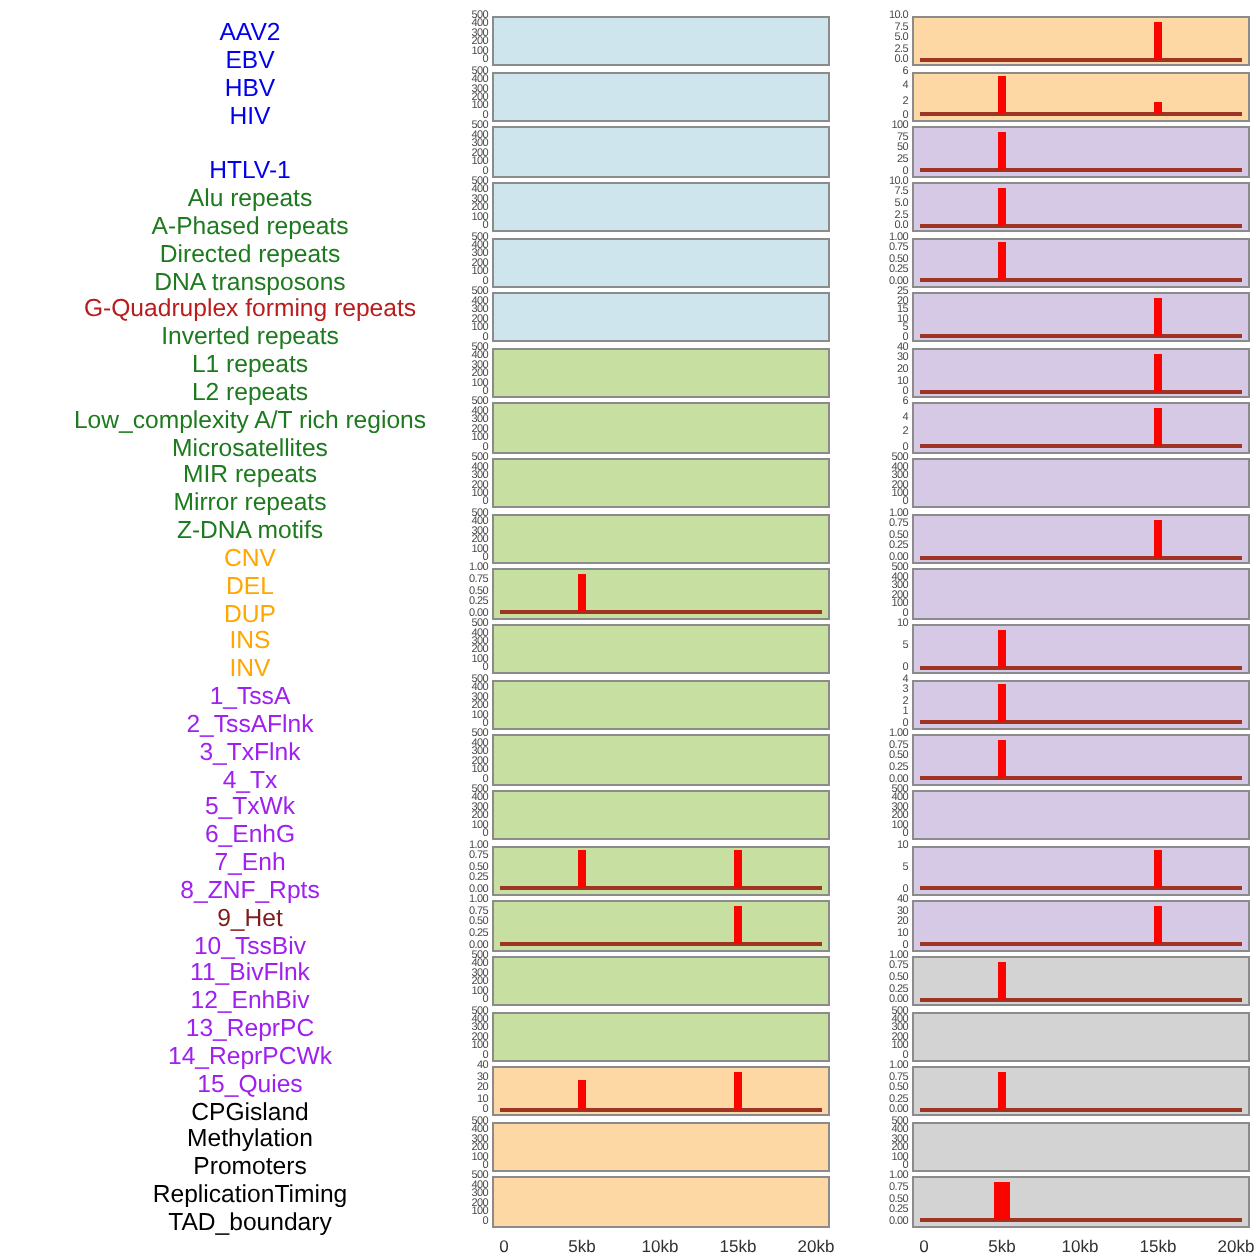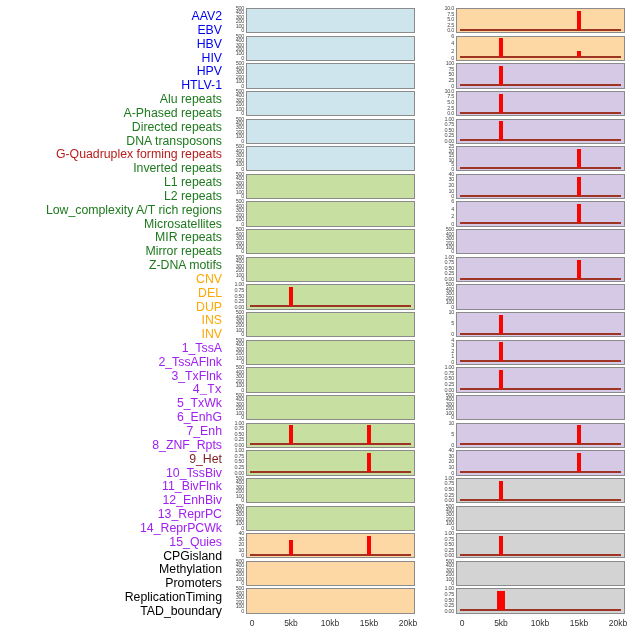--- a/index.html
+++ b/index.html
@@ -1,35 +1,34 @@
 <!DOCTYPE html>
 <html><head>
 <meta charset="utf-8">
 <style>
   html,body{margin:0;padding:0;background:#fff;}
   .fig{position:relative;width:630px;height:630px;background:#ffffff;
        font-family:"Liberation Sans",sans-serif;overflow:hidden;}
-  .lbl{position:absolute;left:4px;width:218px;text-align:right;
+  .lbl{position:absolute;left:16px;width:218px;text-align:center;
        font-size:12.3px;line-height:14px;white-space:nowrap;font-weight:500;}
   .panel{position:absolute;box-sizing:border-box;border:1.5px solid #8b8b8b;}
   .ytick{position:absolute;text-align:right;font-size:5.5px;line-height:5px;
          color:#4a4a4a;letter-spacing:-0.3px;}
   .baseline{position:absolute;left:3px;right:3px;bottom:1.5px;height:2px;}
   .spike{position:absolute;bottom:2.5px;}
   .xtick{position:absolute;width:34px;text-align:center;font-size:8.5px;color:#303030;}
 </style>
 </head>
 <body>
 
 <div class="fig" id="fig">
     <div class="lbl" style="top: 9px; color: rgb(0, 0, 238);">AAV2</div>
     <div class="lbl" style="top: 22.837px; color: rgb(0, 0, 238);">EBV</div>
     <div class="lbl" style="top: 36.674px; color: rgb(0, 0, 238);">HBV</div>
     <div class="lbl" style="top: 50.511px; color: rgb(0, 0, 238);">HIV</div>
-    <div class="lbl" style="top: 64.348px; color: rgb(0, 0, 238);">HPV</div>
     <div class="lbl" style="top: 78.185px; color: rgb(0, 0, 238);">HTLV-1</div>
     <div class="lbl" style="top: 92.022px; color: rgb(30, 122, 30);">Alu repeats</div>
     <div class="lbl" style="top: 105.859px; color: rgb(30, 122, 30);">A-Phased repeats</div>
     <div class="lbl" style="top: 119.696px; color: rgb(30, 122, 30);">Directed repeats</div>
     <div class="lbl" style="top: 133.533px; color: rgb(30, 122, 30);">DNA transposons</div>
     <div class="lbl" style="top: 147.37px; color: #b91c1c;">G-Quadruplex forming repeats</div>
     <div class="lbl" style="top: 161.207px; color: rgb(30, 122, 30);">Inverted repeats</div>
     <div class="lbl" style="top: 175.044px; color: rgb(30, 122, 30);">L1 repeats</div>
     <div class="lbl" style="top: 188.881px; color: rgb(30, 122, 30);">L2 repeats</div>
     <div class="lbl" style="top: 202.718px; color: rgb(30, 122, 30);">Low_complexity A/T rich regions</div>
@@ -38,21 +37,21 @@
     <div class="lbl" style="top: 258.066px; color: rgb(30, 122, 30);">Z-DNA motifs</div>
     <div class="lbl" style="top: 244.229px; color: rgb(30, 122, 30);">Mirror repeats</div>
     <div class="lbl" style="top: 271.903px; color: rgb(255, 166, 0);">CNV</div>
     <div class="lbl" style="top: 285.74px; color: rgb(255, 166, 0);">DEL</div>
     <div class="lbl" style="top: 299.577px; color: rgb(255, 166, 0);">DUP</div>
     <div class="lbl" style="top: 313.414px; color: rgb(255, 166, 0);">INS</div>
     <div class="lbl" style="top: 327.251px; color: rgb(255, 166, 0);">INV</div>
     <div class="lbl" style="top: 341.088px; color: rgb(160, 32, 240);">1_TssA</div>
     <div class="lbl" style="top: 354.925px; color: rgb(160, 32, 240);">2_TssAFlnk</div>
     <div class="lbl" style="top: 368.762px; color: rgb(160, 32, 240);">3_TxFlnk</div>
-    <div class="lbl" style="top: 382.599px; color: rgb(160, 32, 240); font-family: Liberation Mono, monospace;">4_Tx</div>
+    <div class="lbl" style="top: 382.599px; color: rgb(160, 32, 240);">4_Tx</div>
     <div class="lbl" style="top: 396.436px; color: rgb(160, 32, 240);">5_TxWk</div>
     <div class="lbl" style="top: 410.273px; color: rgb(160, 32, 240);">6_EnhG</div>
     <div class="lbl" style="top: 424.11px; color: rgb(160, 32, 240);">7_Enh</div>
     <div class="lbl" style="top: 437.947px; color: rgb(160, 32, 240);">8_ZNF_Rpts</div>
     <div class="lbl" style="top: 451.784px; color: #7f1d1d;">9_Het</div>
     <div class="lbl" style="top: 465.621px; color: rgb(160, 32, 240);">10_TssBiv</div>
     <div class="lbl" style="top: 479.458px; color: rgb(160, 32, 240);">11_BivFlnk</div>
     <div class="lbl" style="top: 493.295px; color: rgb(160, 32, 240);">12_EnhBiv</div>
     <div class="lbl" style="top: 507.132px; color: rgb(160, 32, 240);">13_ReprPC</div>
     <div class="lbl" style="top: 520.969px; color: rgb(160, 32, 240);">14_ReprPCWk</div>

